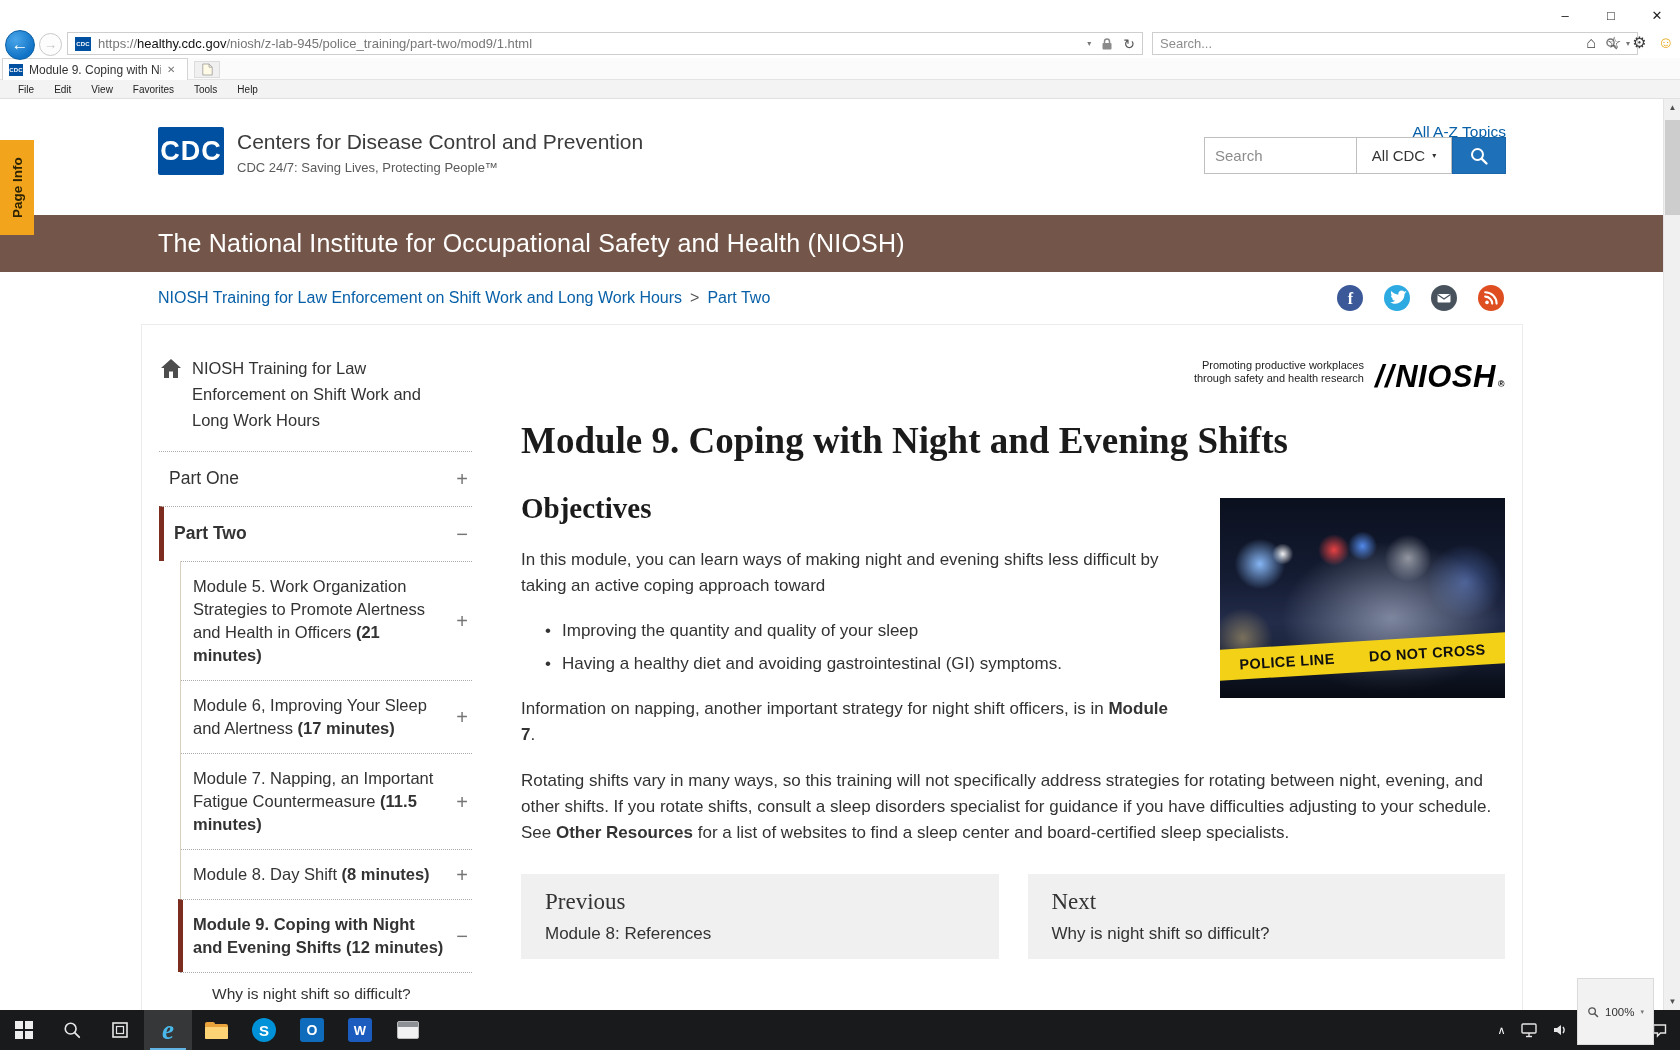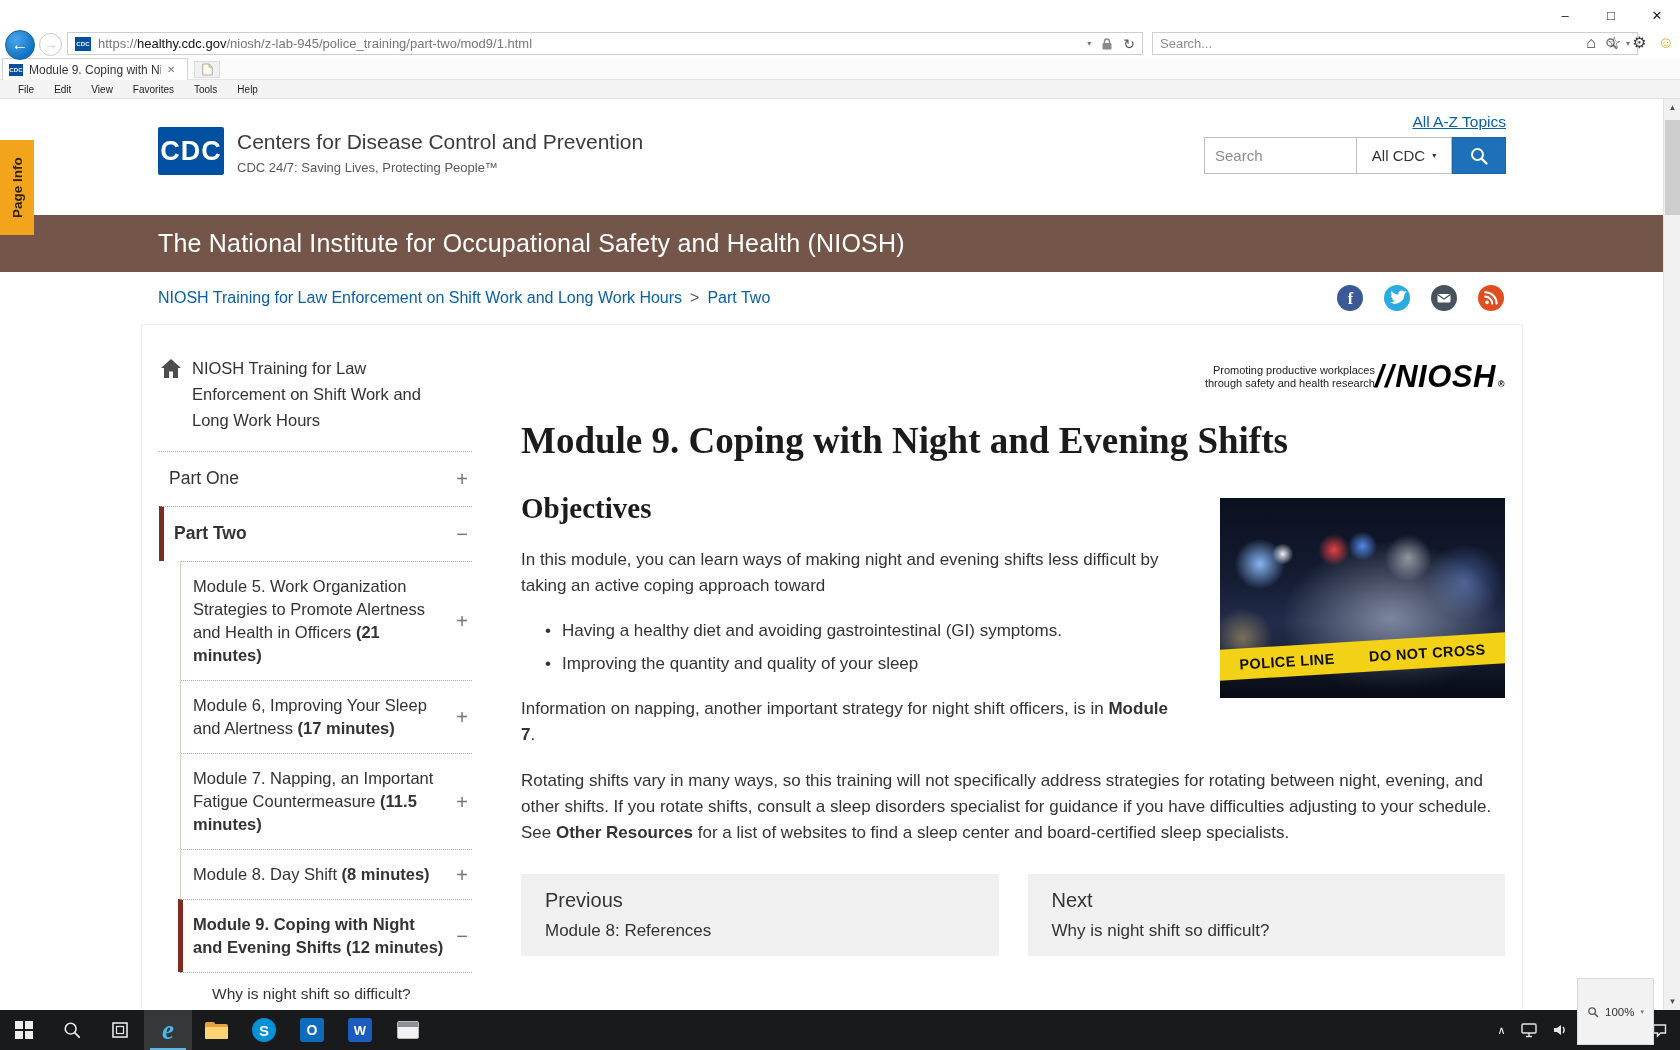--- a/index.html
+++ b/index.html
@@ -47,21 +47,21 @@
     display:flex;align-items:center;padding-left:8px;}
   .menu-item{font-size:10px;color:#222;padding:0 10px;cursor:pointer;}
   
   .viewport{position:absolute;top:99px;left:0;width:1663px;height:911px;background:#fff;overflow:hidden;}
   
   .page-info{position:absolute;left:0;top:41px;width:34px;height:95px;background:#f2a51c;z-index:20;
     display:flex;align-items:center;justify-content:center;writing-mode:vertical-rl;transform:rotate(180deg);
     font-size:13.5px;font-weight:600;color:#2e2303;cursor:pointer;}
   
   .cdc-header{position:relative;height:116px;background:#fff;}
-  .az-link{position:absolute;top:14px;right:157px;font-size:15.5px;color:#0860a8;text-decoration:underline;cursor:pointer;}
+  .az-link{position:absolute;top:24px;right:157px;font-size:15.5px;color:#0860a8;text-decoration:underline;cursor:pointer;}
   .cdc-logo-wrap{position:absolute;left:158px;top:28px;display:flex;gap:13px;align-items:flex-start;}
   .cdc-box{width:66px;height:48px;background:#0050a2;color:#fff;display:flex;align-items:center;justify-content:center;
     font-size:27px;font-weight:bold;letter-spacing:1px;border-radius:2px;}
   .cdc-name{font-size:21px;color:#3b3b3b;font-weight:500;margin-top:3px;}
   .cdc-tag{font-size:13px;color:#5a5a5a;margin-top:6px;}
   .hdr-search{position:absolute;top:38px;right:157px;display:flex;height:37px;}
   .hdr-search input{width:152px;height:37px;border:1px solid #bfbfbf;border-right:none;padding:0 10px;font-size:15px;
     font-family:"Liberation Sans",sans-serif;outline:none;color:#333;}
   .hdr-search input::placeholder{color:#8c8c8c;}
   .scope{width:96px;border:1px solid #bfbfbf;background:#fff;display:flex;align-items:center;justify-content:center;gap:7px;
@@ -88,21 +88,21 @@
   .side-item.active{border-left:5px solid #7d2c20;padding-left:10px;font-weight:700;}
   .expander{position:absolute;right:4px;top:50%;transform:translateY(-50%);color:#757575;font-size:20px;font-weight:400;cursor:pointer;}
   .modules{margin-left:21px;border-left:1px solid #d9cfc3;}
   .mod-item{position:relative;padding:13px 26px 13px 12px;font-size:16.5px;line-height:23px;color:#333;
     border-top:1px dotted #ababab;cursor:pointer;}
   .mod-item .bold{font-weight:700;}
   .mod-item.active{border-left:5px solid #7d2c20;margin-left:-3px;padding-left:10px;font-weight:700;}
   .sub-item{padding:12px 10px 12px 32px;font-size:15.5px;color:#333;border-top:1px dotted #ababab;margin-left:21px;cursor:pointer;}
   
   .main{flex:1;padding:34px 17px 0 49px;}
-  .brand-row{display:flex;justify-content:flex-end;align-items:center;margin-bottom:24px;}
+  .brand-row{display:flex;justify-content:flex-end;align-items:flex-start;gap:11px;margin-bottom:24px;}
   .brand-tag{font-size:11px;line-height:13px;color:#222;text-align:right;}
   .brand-logo{font-size:31px;font-weight:bold;font-style:italic;color:#000;letter-spacing:.5px;display:flex;align-items:baseline;}
   .brand-logo .sl{margin-right:1px;}
   .brand-logo sup{font-size:9px;margin-left:2px;}
   h1.title{font-family:"Liberation Serif","DejaVu Serif",serif;font-size:37px;font-weight:700;color:#1b1b1b;margin:0 0 30px;}
   h2.obj{font-family:"Liberation Serif","DejaVu Serif",serif;font-size:29px;font-weight:700;color:#1b1b1b;margin:18px 0 22px;}
   .main p{font-size:17px;line-height:26px;color:#333;margin-bottom:20px;}
   .main ul{list-style:none;margin:0 0 20px 24px;}
   .main li{position:relative;padding-left:17px;margin-bottom:9px;font-size:17px;line-height:24px;}
   .main li::before{content:"•";position:absolute;left:0;top:0;color:#333;}
@@ -120,21 +120,21 @@
       radial-gradient(circle at 8% 70%, rgba(255,220,130,.4) 0, rgba(255,220,130,0) 10%),
       linear-gradient(180deg,#0b101e 0%, #141c33 40%, #232c49 62%, #11182b 100%);}
   .police-img::after{content:"";position:absolute;left:0;right:0;bottom:0;height:26%;
     background:linear-gradient(180deg, rgba(6,9,16,0), rgba(6,9,16,.85));}
   .tape{position:absolute;left:-12px;right:-12px;bottom:26px;height:31px;background:#f2d117;transform:rotate(-3.5deg);
     display:flex;align-items:center;justify-content:space-around;padding:0 14px;z-index:3;}
   .tape span{font-size:14.5px;font-weight:700;color:#101010;letter-spacing:.4px;white-space:nowrap;}
   
   .pn-row{display:flex;gap:29px;margin-top:28px;}
   .pn-box{flex:1;background:#f0f0f0;padding:15px 24px;cursor:pointer;}
-  .pn-label{font-size:20px;color:#333;margin-bottom:9px;}
+  .pn-label{font-size:23px;color:#333;margin-bottom:9px;font-family:Liberation Serif, serif;}
   .pn-title{font-size:17px;color:#333;}
   
   .scrollbar{position:absolute;top:99px;right:0;width:17px;height:911px;background:#f0f0f0;border-left:1px solid #e3e3e3;}
   .sb-arrow{position:absolute;left:0;width:17px;height:17px;display:flex;align-items:center;justify-content:center;
     font-size:8px;color:#505050;cursor:pointer;}
   .sb-thumb{position:absolute;left:1px;top:21px;width:15px;height:95px;background:#cdcdcd;cursor:pointer;}
   
   .zoom-widget{position:absolute;right:26px;bottom:5px;display:flex;align-items:center;gap:6px;background:#f2f2f2;
     border:1px solid #dadada;padding:2px 9px;font-size:11.5px;color:#333;cursor:pointer;z-index:30;}
   .zoom-widget .mini-caret{font-size:7px;}
@@ -348,22 +348,22 @@
           <span>POLICE LINE</span>
           <span>DO NOT CROSS</span>
         </div>
       </div>
 
       <h2 class="obj">Objectives</h2>
 
       <p>In this module, you can learn ways of making night and evening shifts less difficult by taking an active coping approach toward</p>
 
       <ul>
+        <li>Improving the quantity and quality of your sleep</li>
         <li>Having a healthy diet and avoiding gastrointestinal (GI) symptoms.</li>
-        <li>Improving the quantity and quality of your sleep</li>
       </ul>
 
       <p><span>Information on napping, another important strategy for night shift officers, is in </span><span class="b">Module 7</span><span>.</span></p>
 
       <p><span>Rotating shifts vary in many ways, so this training will not specifically address strategies for rotating between night, evening, and other shifts. If you rotate shifts, consult a sleep disorders specialist for guidance if you have difficulties adjusting to your schedule. See </span><span class="b">Other Resources</span><span> for a list of websites to find a sleep center and board-certified sleep specialists.</span></p>
 
       <div class="pn-row">
         <div class="pn-box">
           <div class="pn-label">Previous</div>
           <div class="pn-title">Module 8: References</div>

